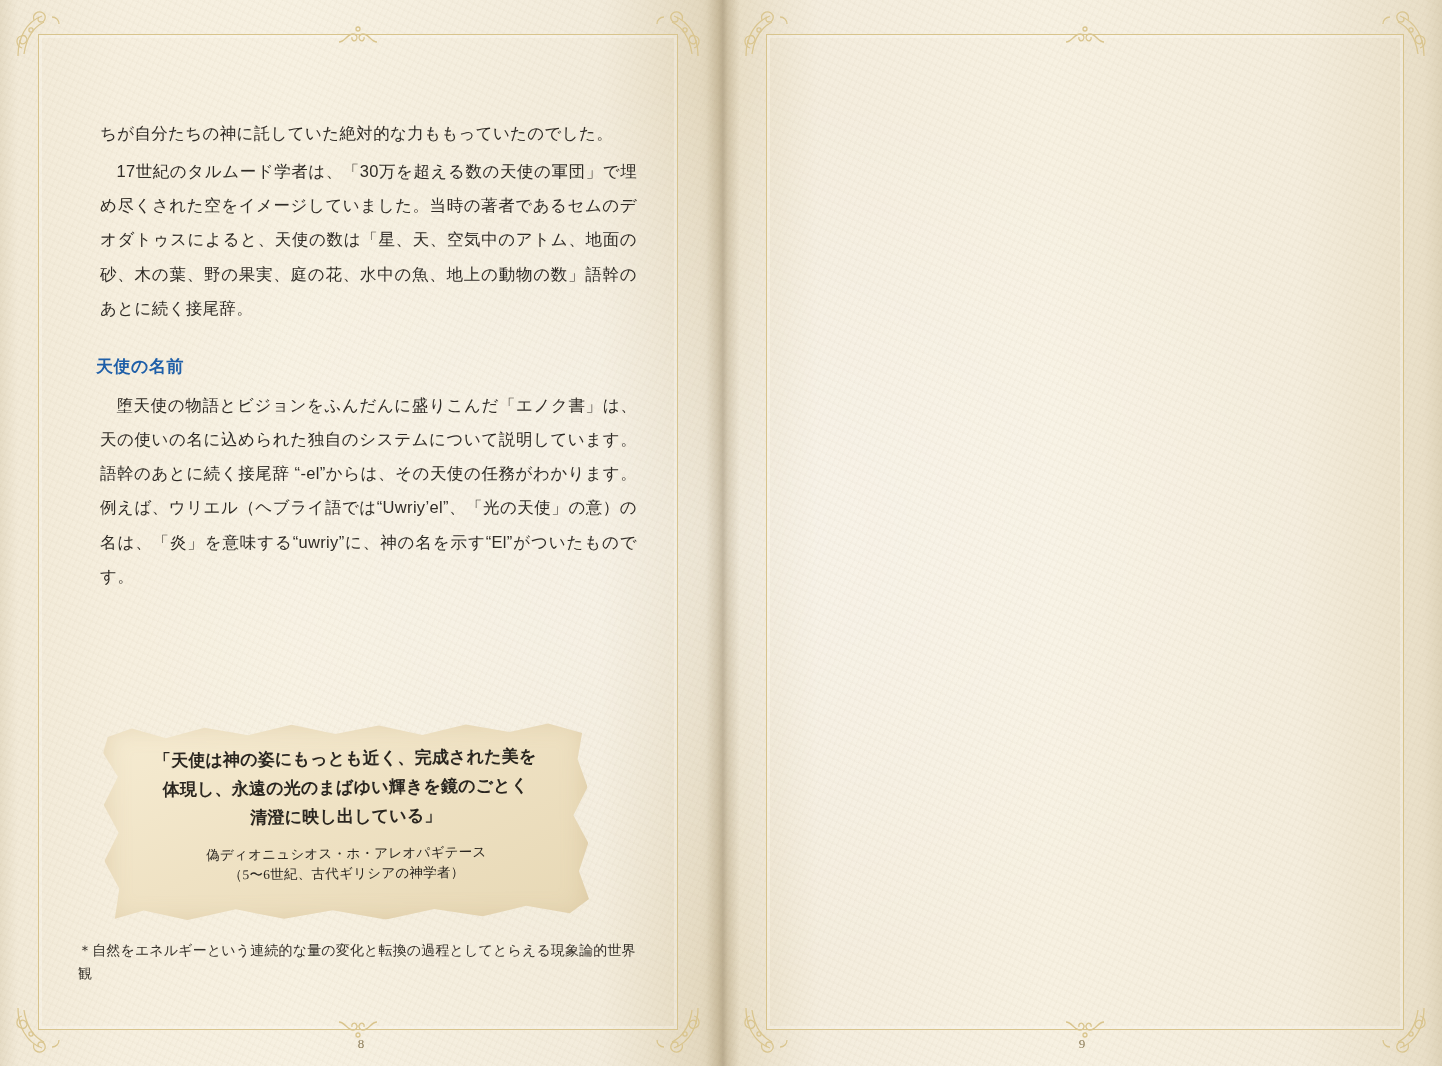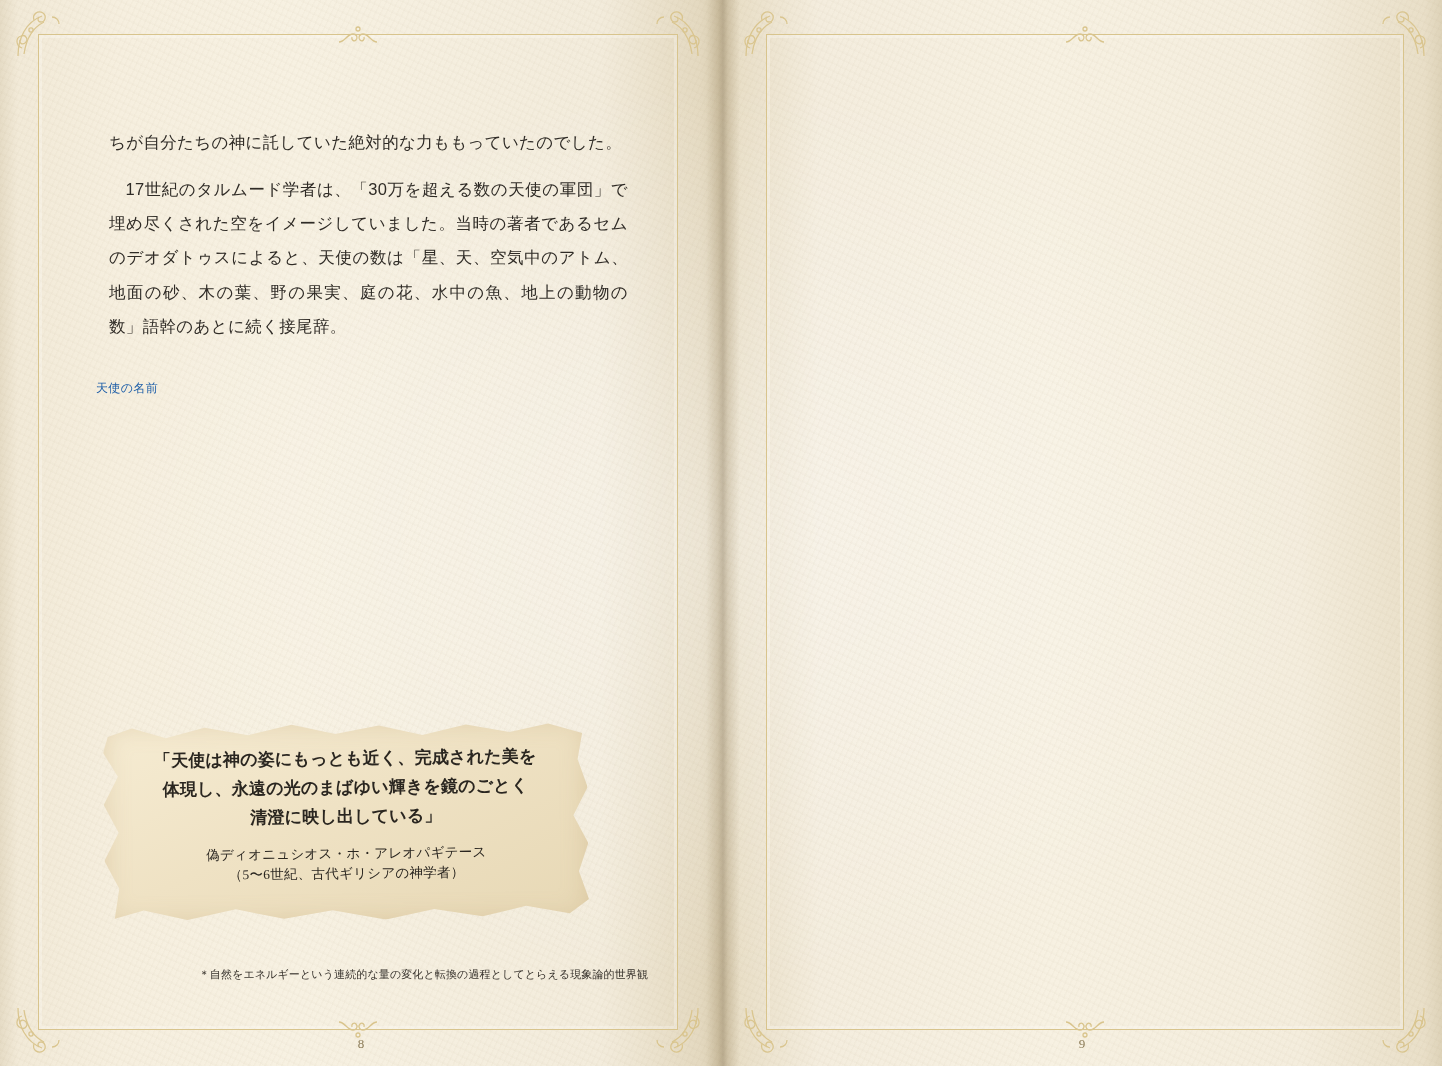--- a/index.html
+++ b/index.html
@@ -88,46 +88,45 @@
   .content {
     position: absolute;
     color: #2f2b26;
     font-size: 16.5px;
     line-height: 2.07;
     letter-spacing: 0.02em;
   }
   .page.left .content { left: 96px; top: 112px; width: 545px; }
 
   .content p {
-    margin: 13px;
+    margin: 4px;
     text-align: justify;
     text-justify: inter-ideograph;
   }
   .content p.indent { text-indent: 1em; }
   .content p + p { margin-top: 0px; }
   .para-gap { height: 20px; }
 
   .section-head {
     color: #1f5fa8;
-    font-weight: normal;
-    font-size: 12px;
+    font-weight: bold;
+    font-size: 17px;
     margin: 0 0 4px 0;
     letter-spacing: 0.03em;
   }
 
   .footnote {
     position: absolute;
     left: 78px;
     bottom: 82px;
     width: 570px;
-    font-size: 11px;
+    font-size: 14px;
     line-height: 1.6;
     color: #35302a;
     letter-spacing: 0.01em;
-    text-align: right;
   }
 
   .folio {
     position: absolute;
     bottom: 14px;
     width: 100%;
     text-align: center;
     font-size: 13px;
     color: #8a7a56;
     font-family: "Liberation Serif", serif;
@@ -234,20 +233,21 @@
           <circle cx="23" cy="7" r="2"></circle>
         </svg>
       </div>
     </div>
 
     <div class="content">
       <p>ちが自分たちの神に託していた絶対的な力ももっていたのでした。</p>
       <p class="indent">17世紀のタルムード学者は、「30万を超える数の天使の軍団」で埋め尽くされた空をイメージしていました。当時の著者であるセムのデオダトゥスによると、天使の数は「星、天、空気中のアトム、地面の砂、木の葉、野の果実、庭の花、水中の魚、地上の動物の数」語幹のあとに続く接尾辞。</p>
       <div class="para-gap"></div>
       <h2 class="section-head">天使の名前</h2>
+      <p class="indent">堕天使の物語とビジョンをふんだんに盛りこんだ「エノク書」は、天の使いの名に込められた独自のシステムについて説明しています。語幹のあとに続く接尾辞 “-el”からは、その天使の任務がわかります。例えば、ウリエル（ヘブライ語では“Uwriy’el”、「光の天使」の意）の名は、「炎」を意味する“uwriy”に、神の名を示す“El”がついたものです。</p>
     </div>
 
     <div class="quote-card" id="quote-dionysius">
       <div class="qtext">
         <span class="qline">「天使は神の姿にもっとも近く、完成された美を</span>
         <span class="qline">体現し、永遠の光のまばゆい輝きを鏡のごとく</span>
         <span class="qline">清澄に映し出している」</span>
       </div>
       <div class="qattr">
         <span class="qline">偽ディオニュシオス・ホ・アレオパギテース</span>

